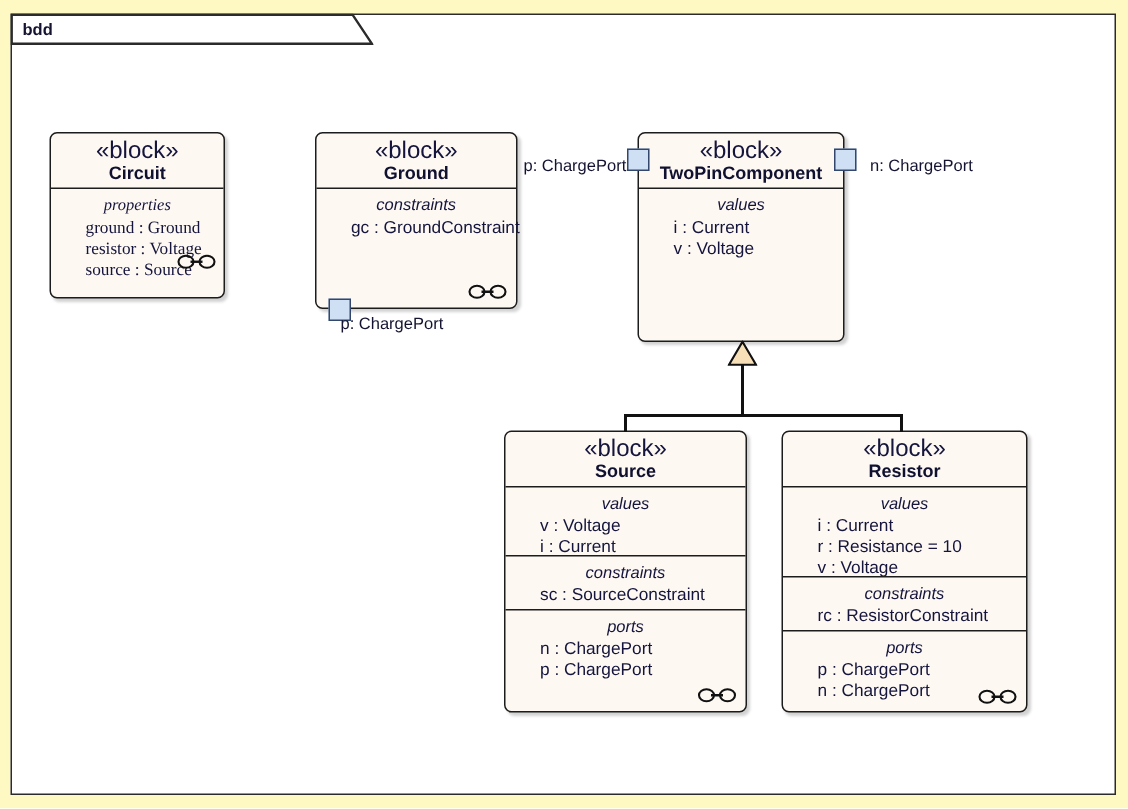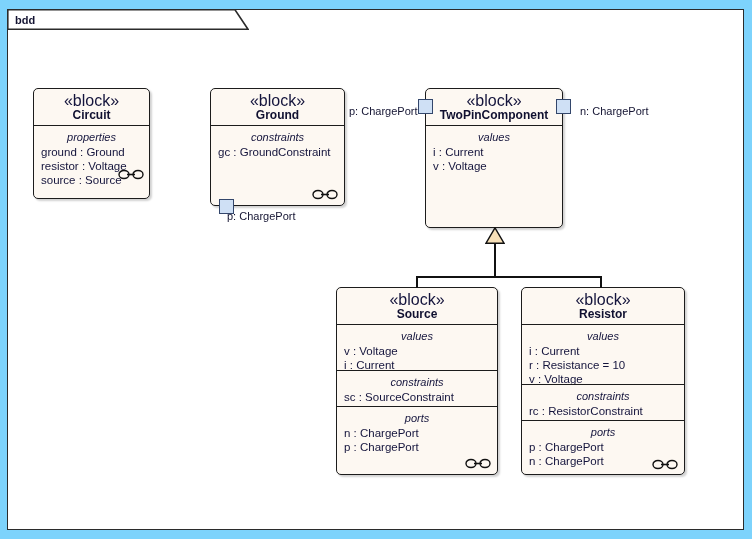--- a/index.html
+++ b/index.html
@@ -7,21 +7,21 @@
     padding: 0;
     background: #ffffff;
   }
   body {
     font-family: "Liberation Sans", sans-serif;
   }
   #canvas {
     position: relative;
     width: 752px;
     height: 539px;
-    background: #7dd3fc;
+    background: #fef9c3;
     overflow: hidden;
   }
 
   
   .frame {
     position: absolute;
     left: 7px;
     top: 9px;
     width: 737px;
     height: 521px;
@@ -84,20 +84,21 @@
     font-size: 11px;
     line-height: 15px;
     color: #14143c;
   }
   .c-item {
     text-align: left;
     font-size: 11.5px;
     line-height: 14px;
     color: #14143c;
     white-space: nowrap;
+    margin-left: 16px;
   }
 
   
   .pico {
     position: absolute;
     right: 6px;
     bottom: 4px;
     width: 26px;
     height: 11px;
   }
@@ -145,21 +146,21 @@
   </svg>
   <div style="position:absolute;left:15px;top:12px;height:15px;display:flex;align-items:center;font-size:11px;color:#141432;z-index:5;">
     <span class="tab-kw">bdd</span>
   </div>
 
   <div class="block" style="left:33px; top:88px; width:117px; height:111px;">
     <div class="compartment c-head" style="height:36px;">
       <div class="stereotype">«block»</div>
       <div class="blockname">Circuit</div>
     </div>
-    <div class="compartment" style="height:60px;">
+    <div class="compartment" style="height:60px;font-family:Liberation Serif, serif;">
       <div class="c-label">properties</div>
       <div class="c-item">ground : Ground</div>
       <div class="c-item">resistor : Voltage</div>
       <div class="c-item">source : Source</div>
       <svg class="pico" style="right:5px; bottom:5px;" viewBox="0 0 26 11">
         <line x1="9" y1="5.5" x2="17" y2="5.5" stroke="#111" stroke-width="1.6"></line>
         <ellipse cx="6" cy="5.5" rx="5" ry="4" fill="none" stroke="#111" stroke-width="1.4"></ellipse>
         <ellipse cx="20" cy="5.5" rx="5" ry="4" fill="none" stroke="#111" stroke-width="1.4"></ellipse>
       </svg>
     </div>

